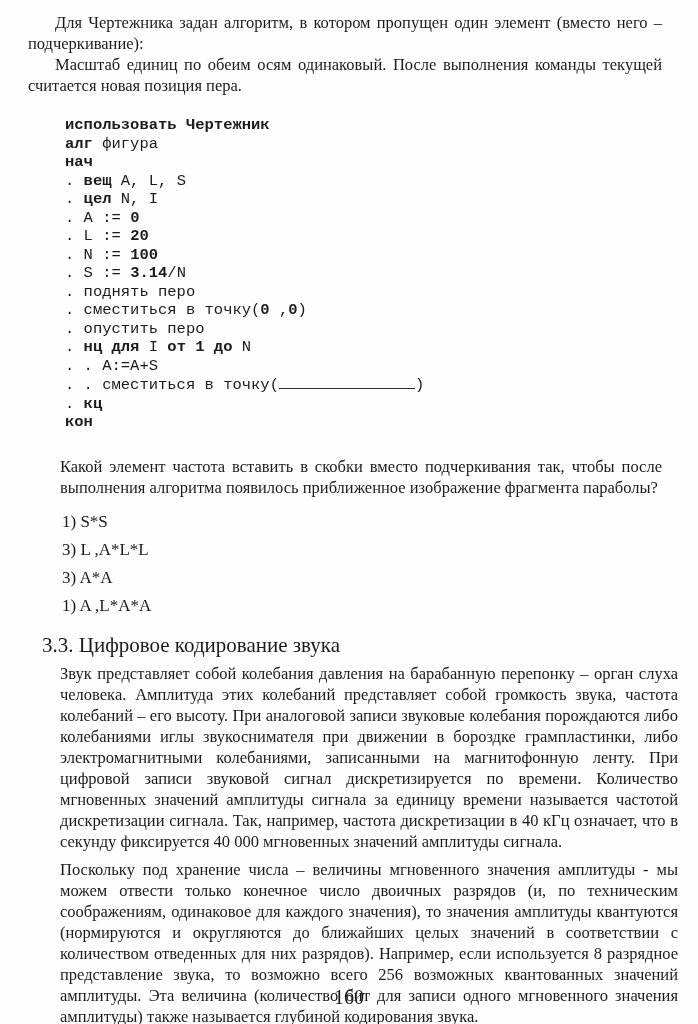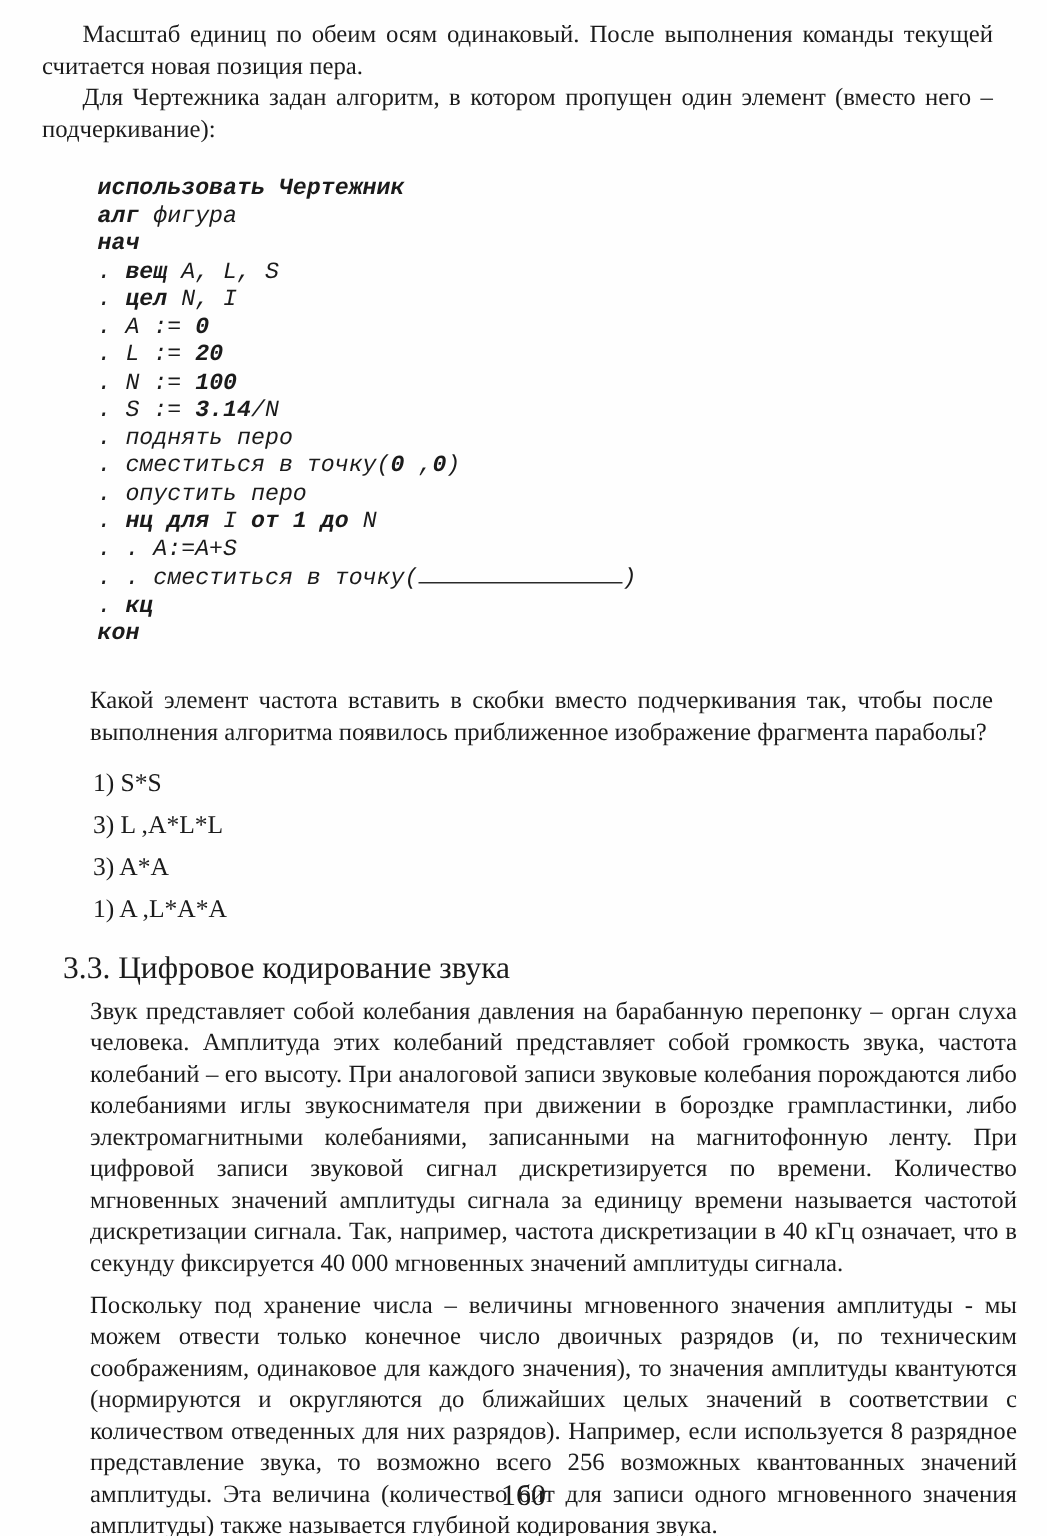--- a/index.html
+++ b/index.html
@@ -20,21 +20,20 @@
     margin:0 36px 0 28px;
     text-align:justify;
   }
   .para.indent{text-indent:27px;}
   .code{
     margin:20px 36px 0 65px;
     font-family:"Liberation Mono", monospace;
     font-size:15.5px;
     line-height:18.5px;
     white-space:pre;
-    font-style:italic;
   }
   .code-line{min-height:18.5px;}
   .code .kw{font-weight:bold;}
   .code .blank{
     display:inline-block;
     width:136px;
     height:13px;
     border-bottom:1.5px solid #2a2a2a;
   }
   .question{
@@ -66,22 +65,22 @@
     left:0;right:0;
     text-align:center;
     font-size:20px;
   }
 </style>
 </head>
 <body>
 
 <div class="page">
 
+  <p class="para indent">Для Чертежника задан алгоритм, в котором пропущен один элемент (вместо него – подчеркивание):</p>
   <p class="para indent">Масштаб единиц по обеим осям одинаковый. После выполнения команды текущей считается новая позиция пера.</p>
-  <p class="para indent">Для Чертежника задан алгоритм, в котором пропущен один элемент (вместо него – подчеркивание):</p>
 
   <div class="code"><div class="code-line"><span class="kw">использовать Чертежник</span></div><div class="code-line"><span class="kw">алг</span><span> фигура</span></div><div class="code-line"><span class="kw">нач</span></div><div class="code-line"><span>. </span><span class="kw">вещ</span><span> A, L, S</span></div><div class="code-line"><span>. </span><span class="kw">цел</span><span> N, I</span></div><div class="code-line"><span>. A := </span><span class="kw">0</span></div><div class="code-line"><span>. L := </span><span class="kw">20</span></div><div class="code-line"><span>. N := </span><span class="kw">100</span></div><div class="code-line"><span>. S := </span><span class="kw">3.14</span><span>/N</span></div><div class="code-line"><span>. поднять перо</span></div><div class="code-line"><span>. сместиться в точку(</span><span class="kw">0</span><span> ,</span><span class="kw">0</span><span>)</span></div><div class="code-line"><span>. опустить перо</span></div><div class="code-line"><span>. </span><span class="kw">нц для</span><span> I </span><span class="kw">от 1 до</span><span> N</span></div><div class="code-line"><span>. . A:=A+S</span></div><div class="code-line"><span>. . сместиться в точку(</span><span class="blank"></span><span>)</span></div><div class="code-line"><span>. </span><span class="kw">кц</span></div><div class="code-line"><span class="kw">кон</span></div></div>
 
   <p class="para question">Какой элемент частота вставить в скобки вместо подчеркивания так, чтобы после выполнения алгоритма появилось приближенное изображение фрагмента параболы?</p>
 
   <ul class="options">
     <li>1) S*S</li>
     <li>3) L ,A*L*L</li>
     <li>3) A*A</li>
     <li>1) A ,L*A*A</li>

